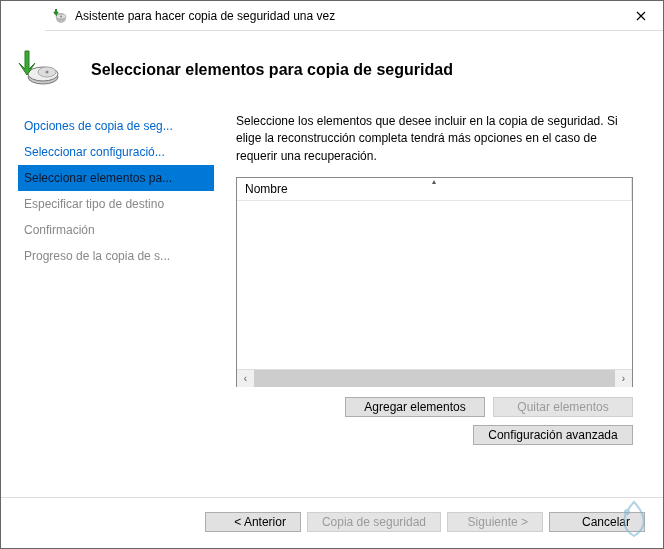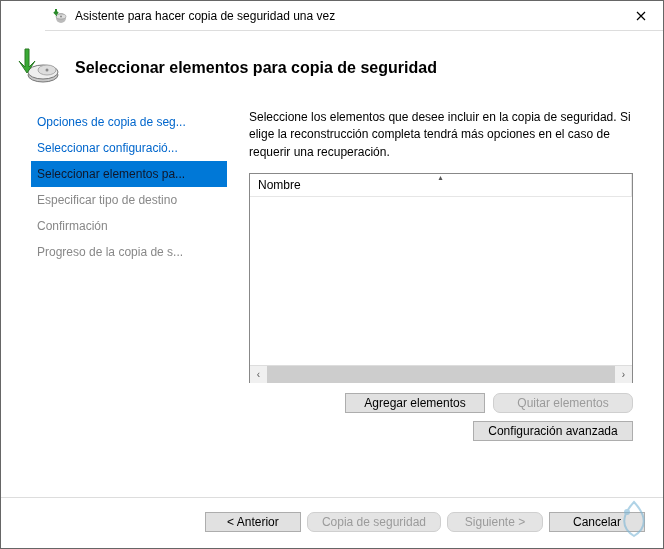--- a/index.html
+++ b/index.html
@@ -25,23 +25,23 @@
     width: 45px; height: 29px;
     display: flex; align-items: center; justify-content: center;
     font-size: 14px; color: #000; background: transparent;
     border: none; cursor: pointer;
   }
   .header {
     display: flex; align-items: center;
     padding: 14px 20px 18px 14px;
   }
   .header .hicon { width: 46px; height: 46px; margin-right: 14px; flex-shrink: 0; }
-  .header h1 { font-size: 16px; font-weight: 600; margin: 0; color: #000; }
+  .header h1 { font-size: 16px; font-weight: 600; margin: 16px; color: #000; }
   .body {
-    flex: 1; display: flex; padding: 0 0 0 16px;
+    flex: 1; display: flex; padding: 0 0 0 3px;
     overflow: hidden;
   }
   .sidebar {
     width: 210px;
     padding: 0 0 0 14px;
   }
   .step {
     font-size: 12px;
     padding: 6px 6px 6px 6px;
     color: #333;
@@ -121,28 +121,27 @@
     background: #e1e1e1;
     border: 1px solid #adadad;
     padding: 0 14px;
     cursor: pointer;
   }
   .btn:disabled {
     color: #9b9b9b;
     background: #e4e4e4;
     border-color: #cfcfcf;
     cursor: default;
-    border-radius: 7px;
   }
   .footer {
     border-top: 1px solid #ddd;
     padding: 14px 18px 16px 18px;
     display: flex; justify-content: flex-end; gap: 6px;
   }
-  .footer .btn { min-width: 96px; }
+  .footer .btn { min-width: 96px; text-align: right; }
   .footer .btn.wide { min-width: 128px; }
   .watermark {
     position: absolute;
     right: 6px; bottom: 6px;
     width: 46px; height: 46px;
     opacity: 0.6;
     pointer-events: none;
   }
 </style>
 </head>

